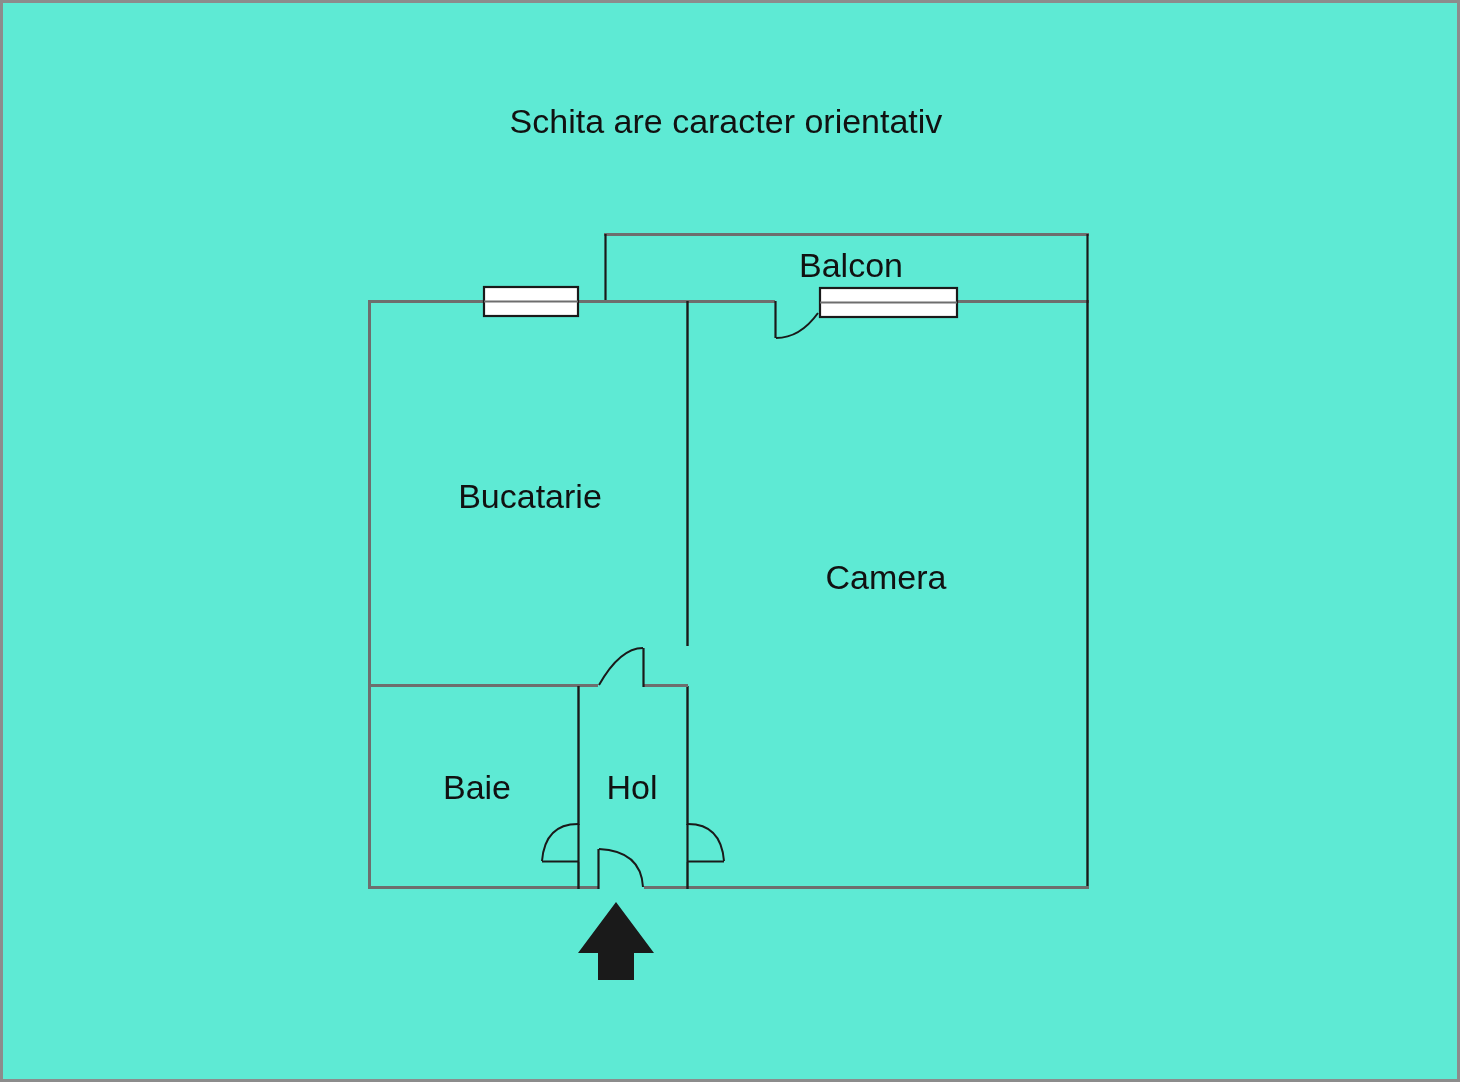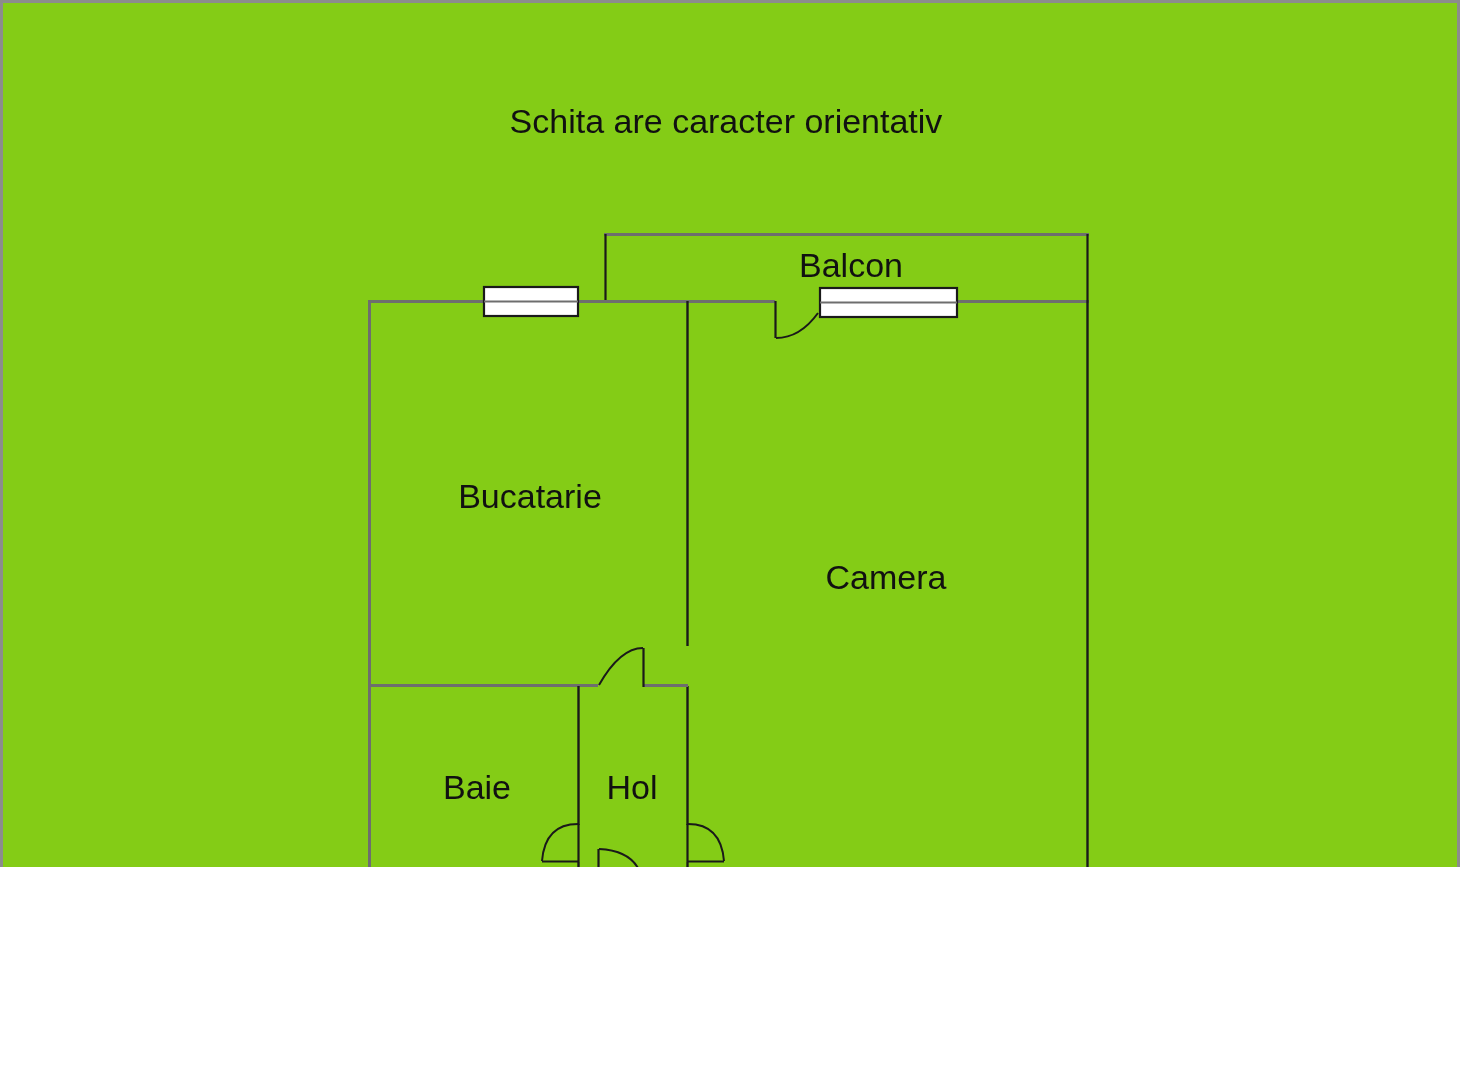--- a/index.html
+++ b/index.html
@@ -6,22 +6,22 @@
     margin: 0;
     padding: 0;
     background: #ffffff;
   }
   body {
     font-family: "Liberation Sans", sans-serif;
   }
   #page {
     position: relative;
     width: 1460px;
-    height: 867px;
-    background: #84cc16;
+    height: 1082px;
+    background: #5eead4;
     box-sizing: border-box;
     overflow: hidden;
     text-decoration: underline;
   }
   #frame-border {
     position: absolute;
     left: 0;
     top: 0;
     width: 1460px;
     height: 1082px;

